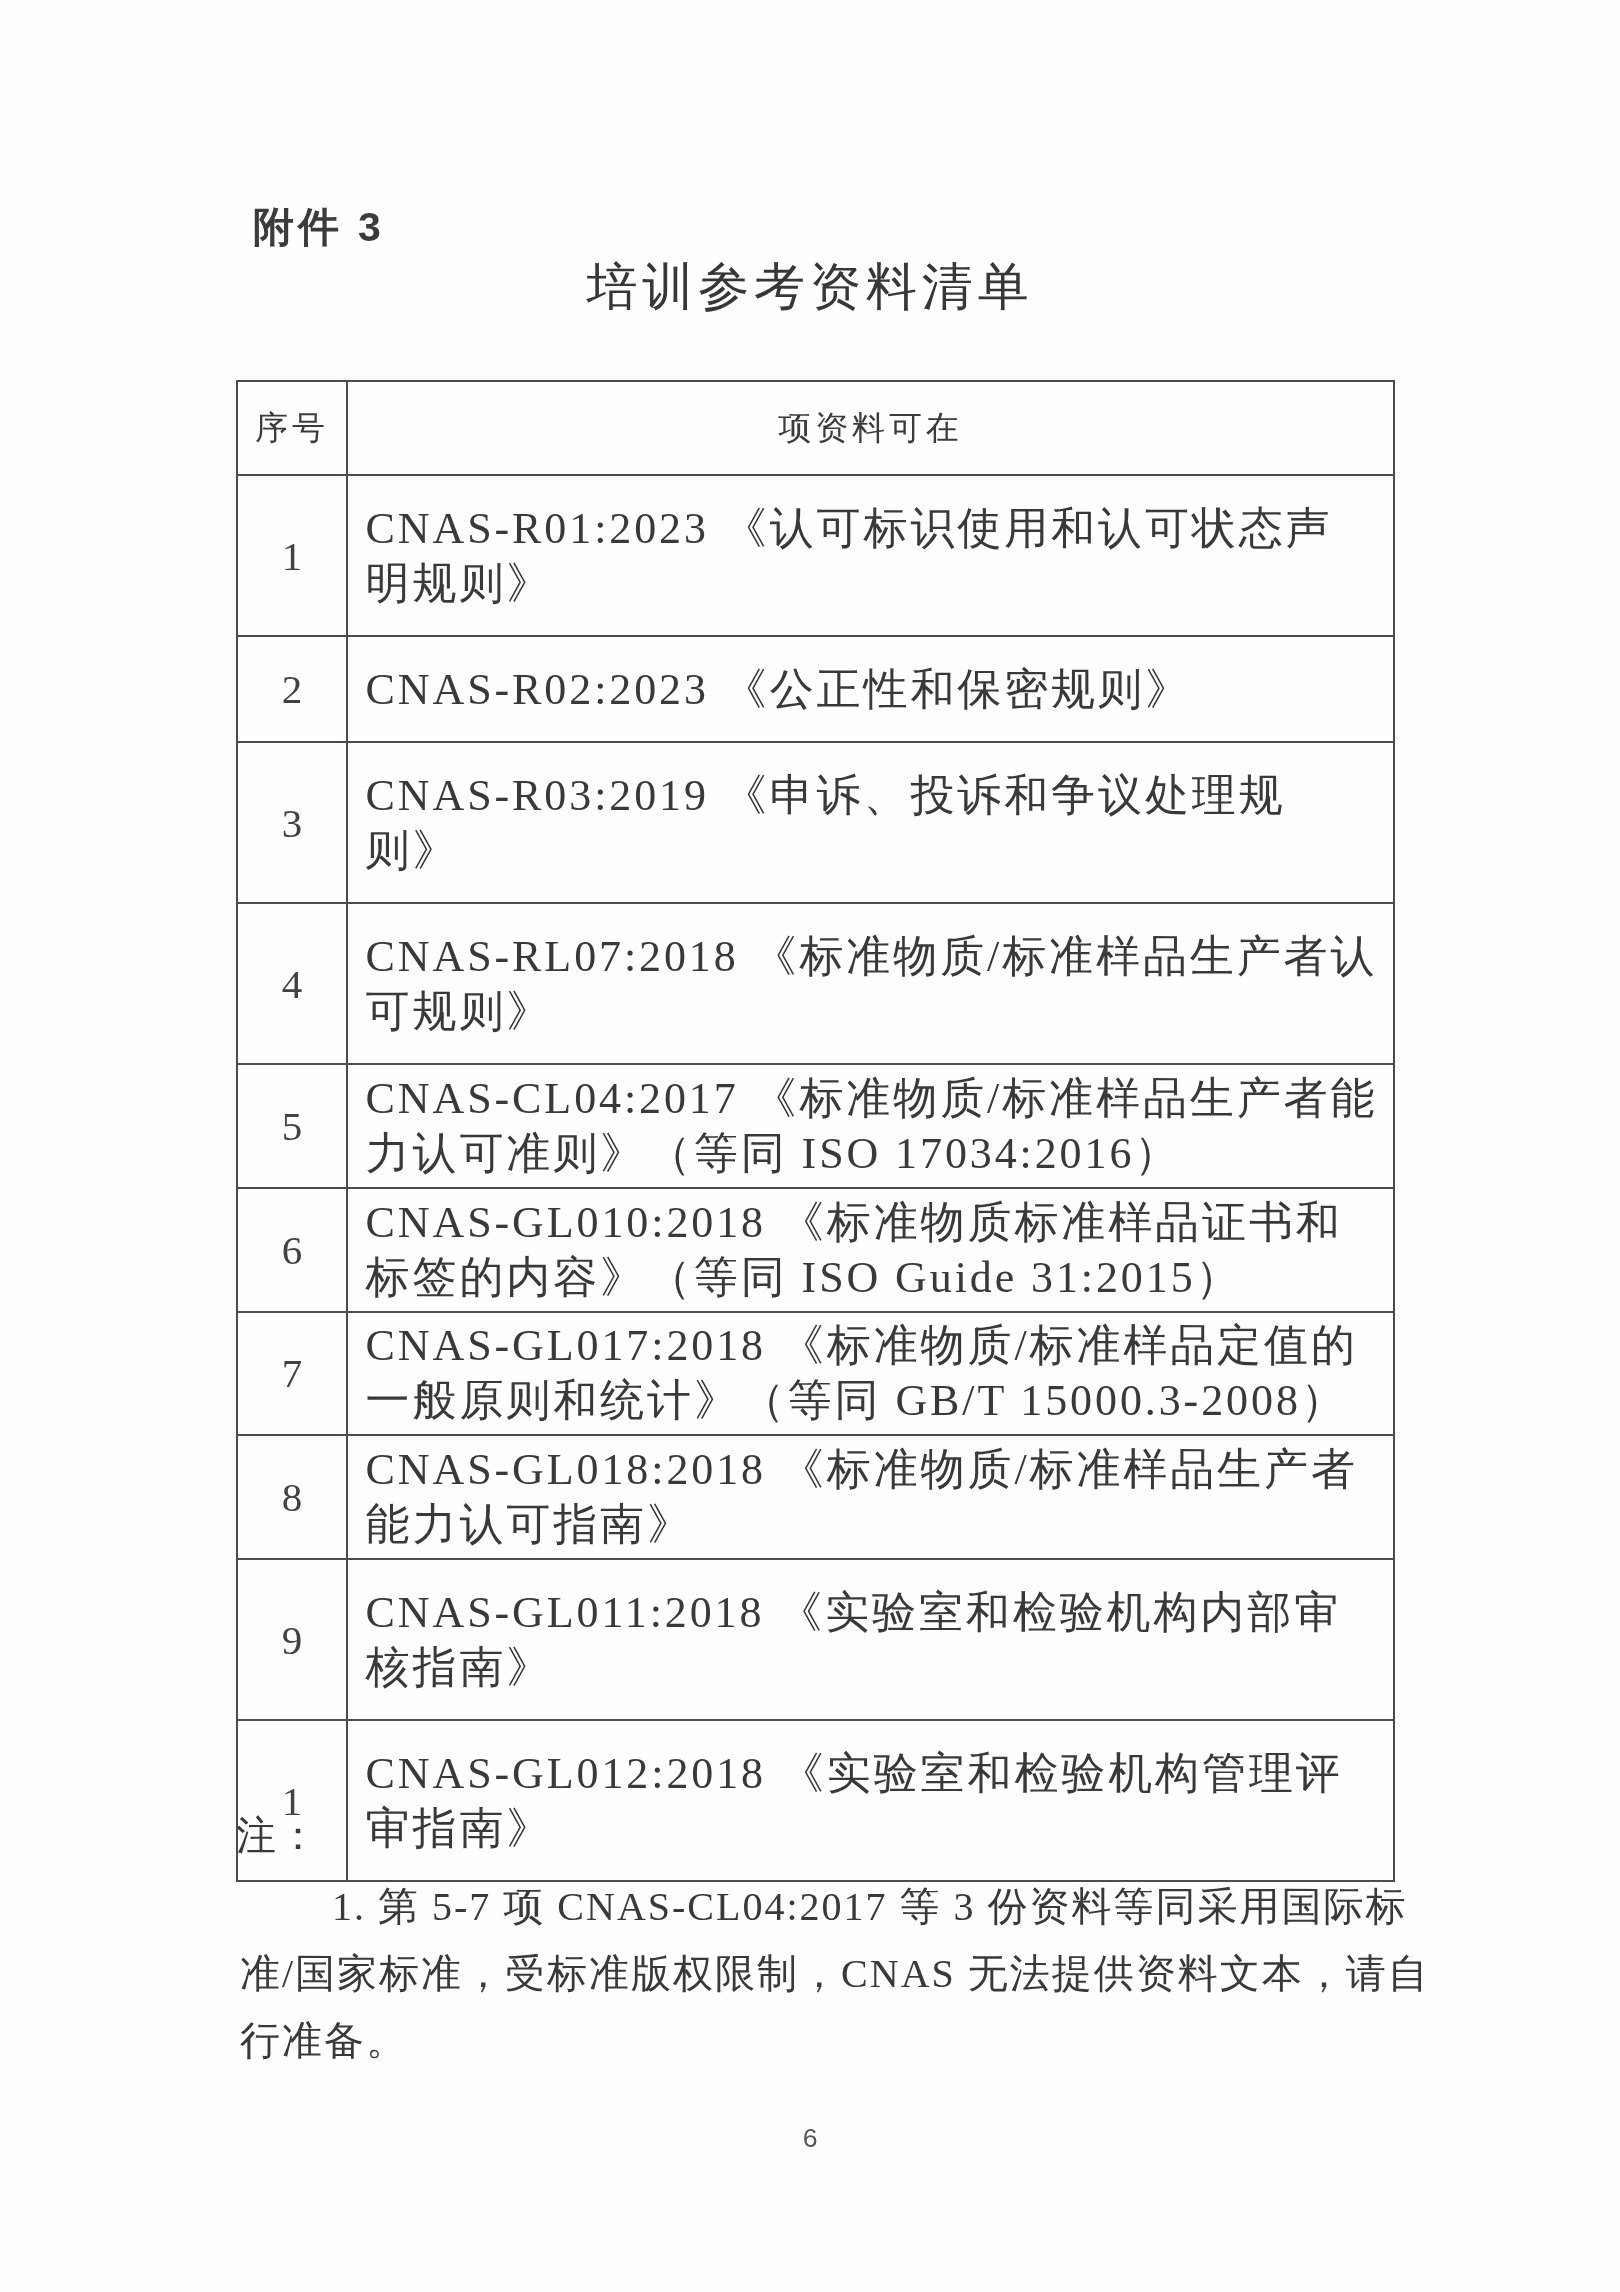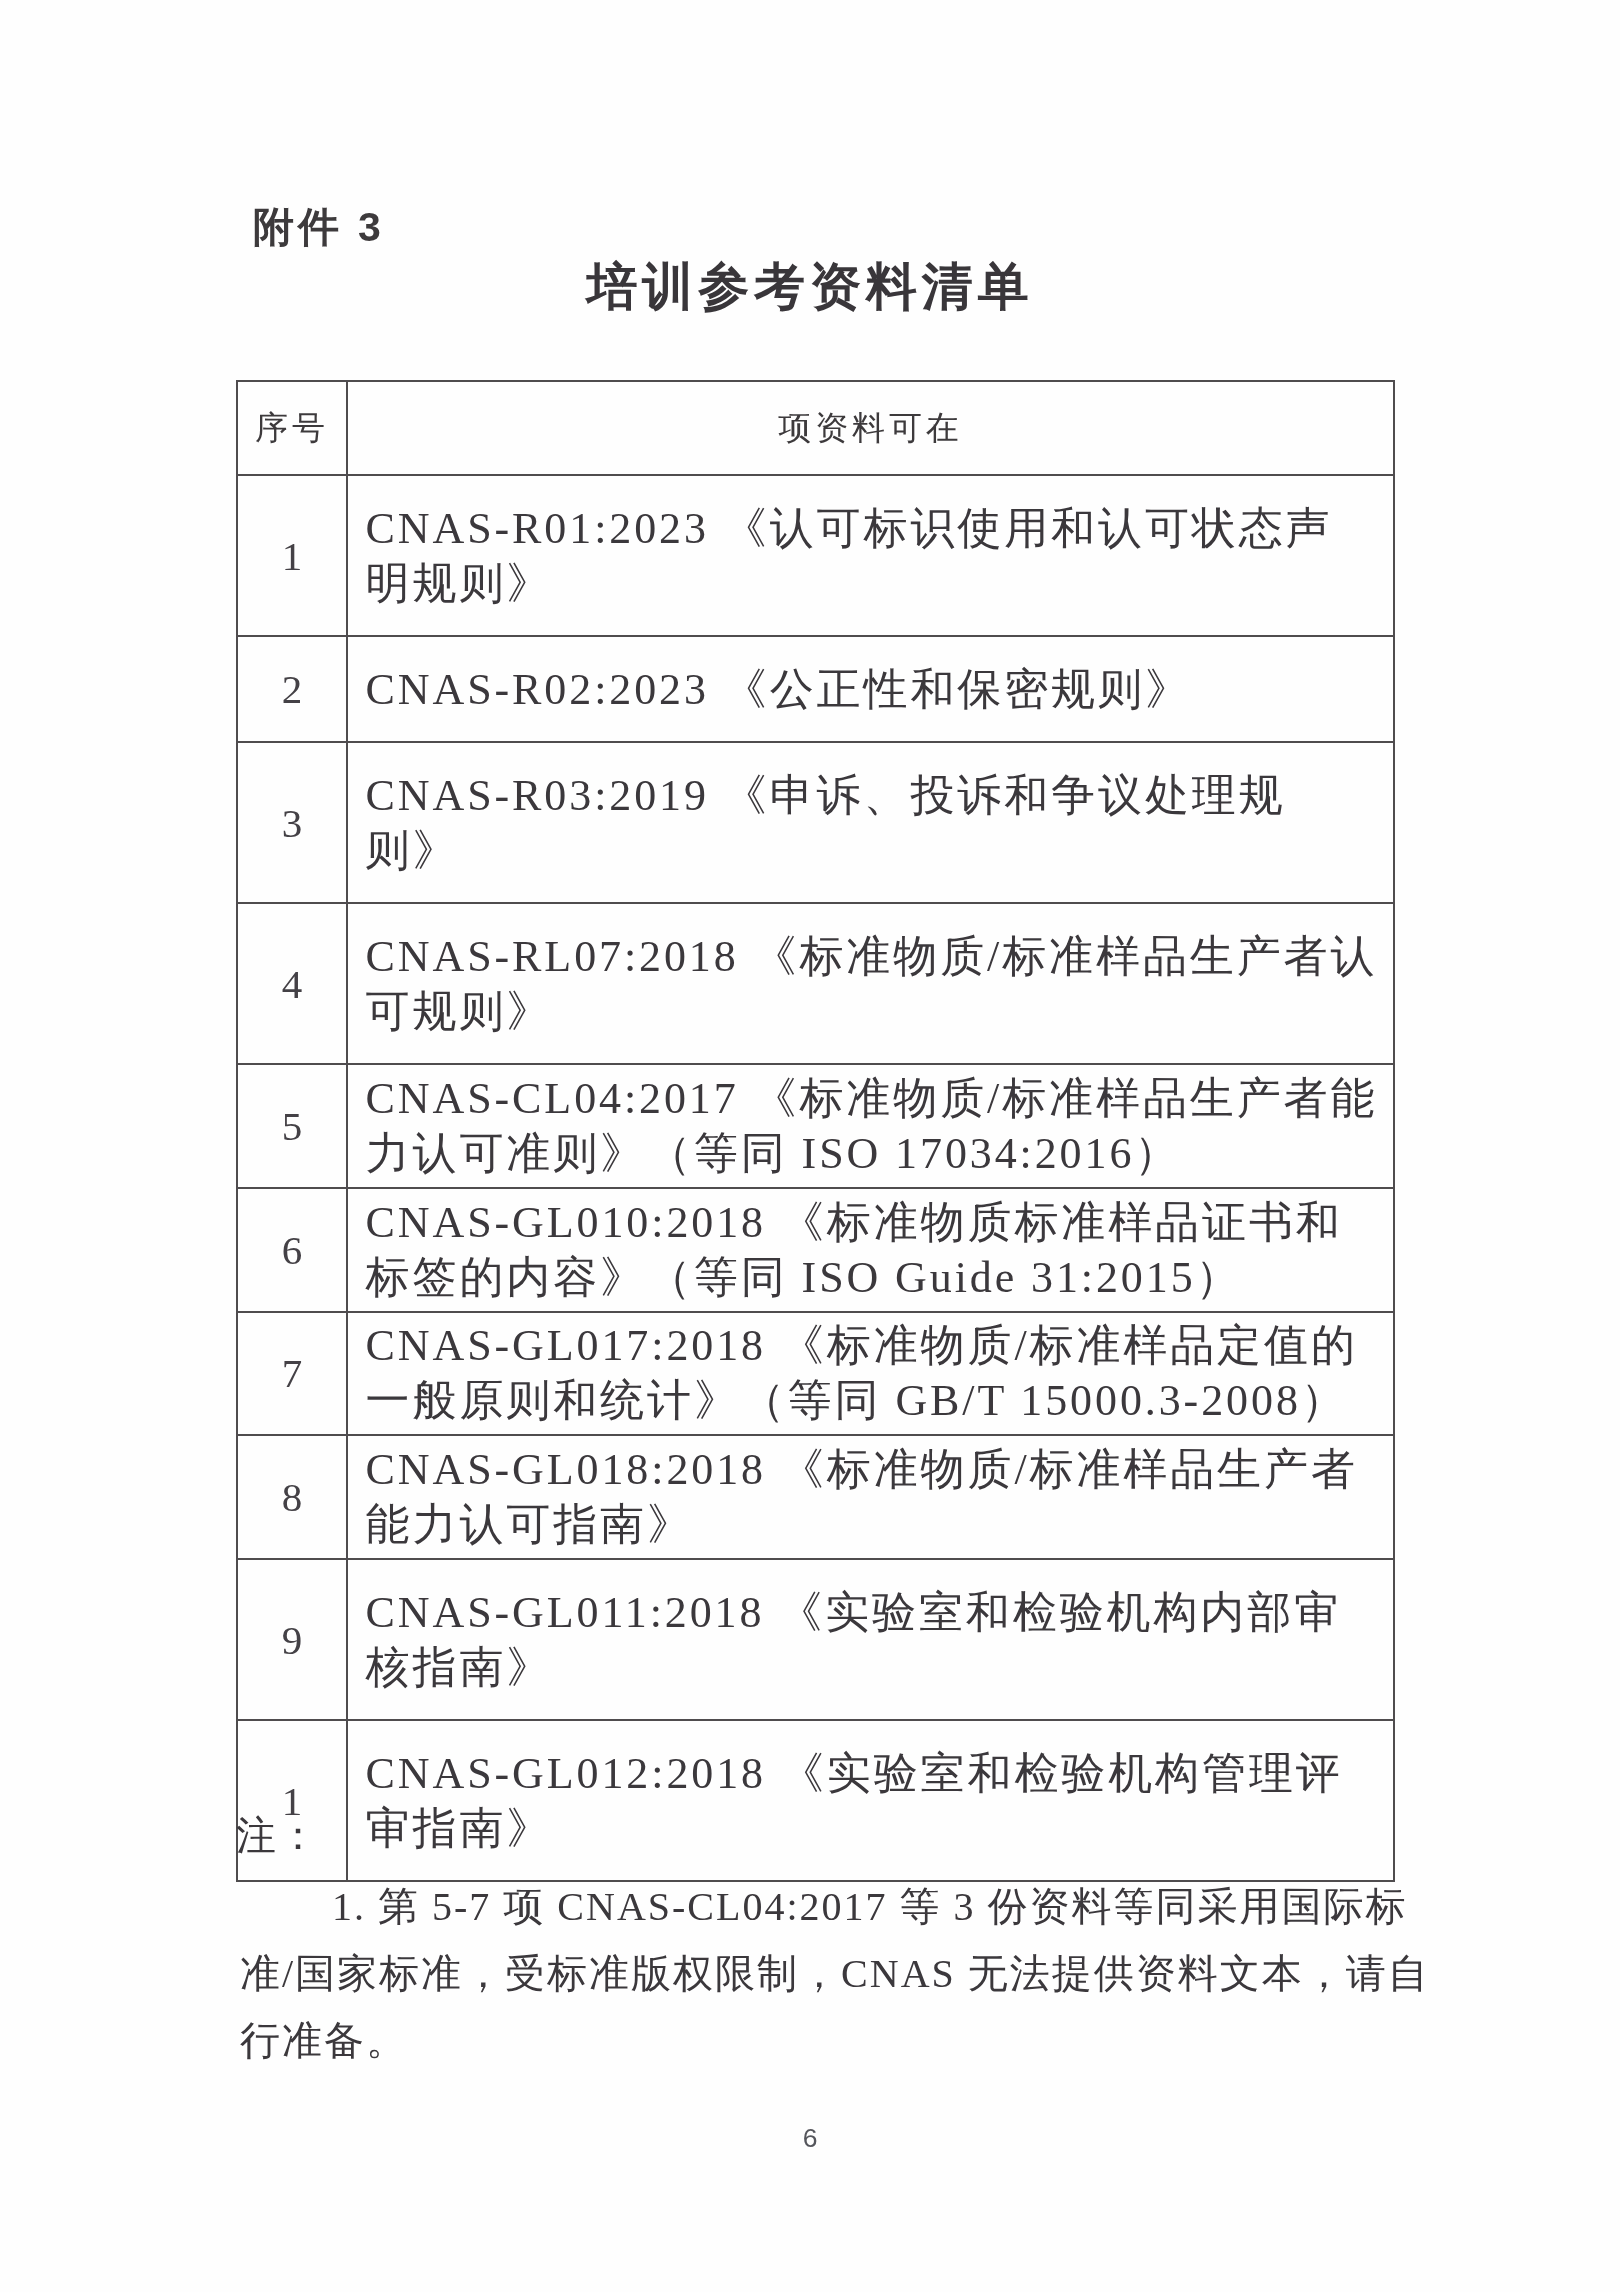--- a/index.html
+++ b/index.html
@@ -26,21 +26,21 @@
     letter-spacing: 3.9px;
     color: #3d3a3c;
   }
   .doc-title {
     position: absolute;
     left: 0;
     top: 253px;
     width: 100%;
     text-align: center;
     font-family: "Liberation Sans", "DejaVu Sans", sans-serif;
-    font-weight: bold;
+    font-weight: normal;
     font-size: 51px;
     letter-spacing: 4.9px;
     color: #39363a;
     margin: 0;
   }
   table.ref-table {
     position: absolute;
     left: 236px;
     top: 380px;
     width: 1159px;

